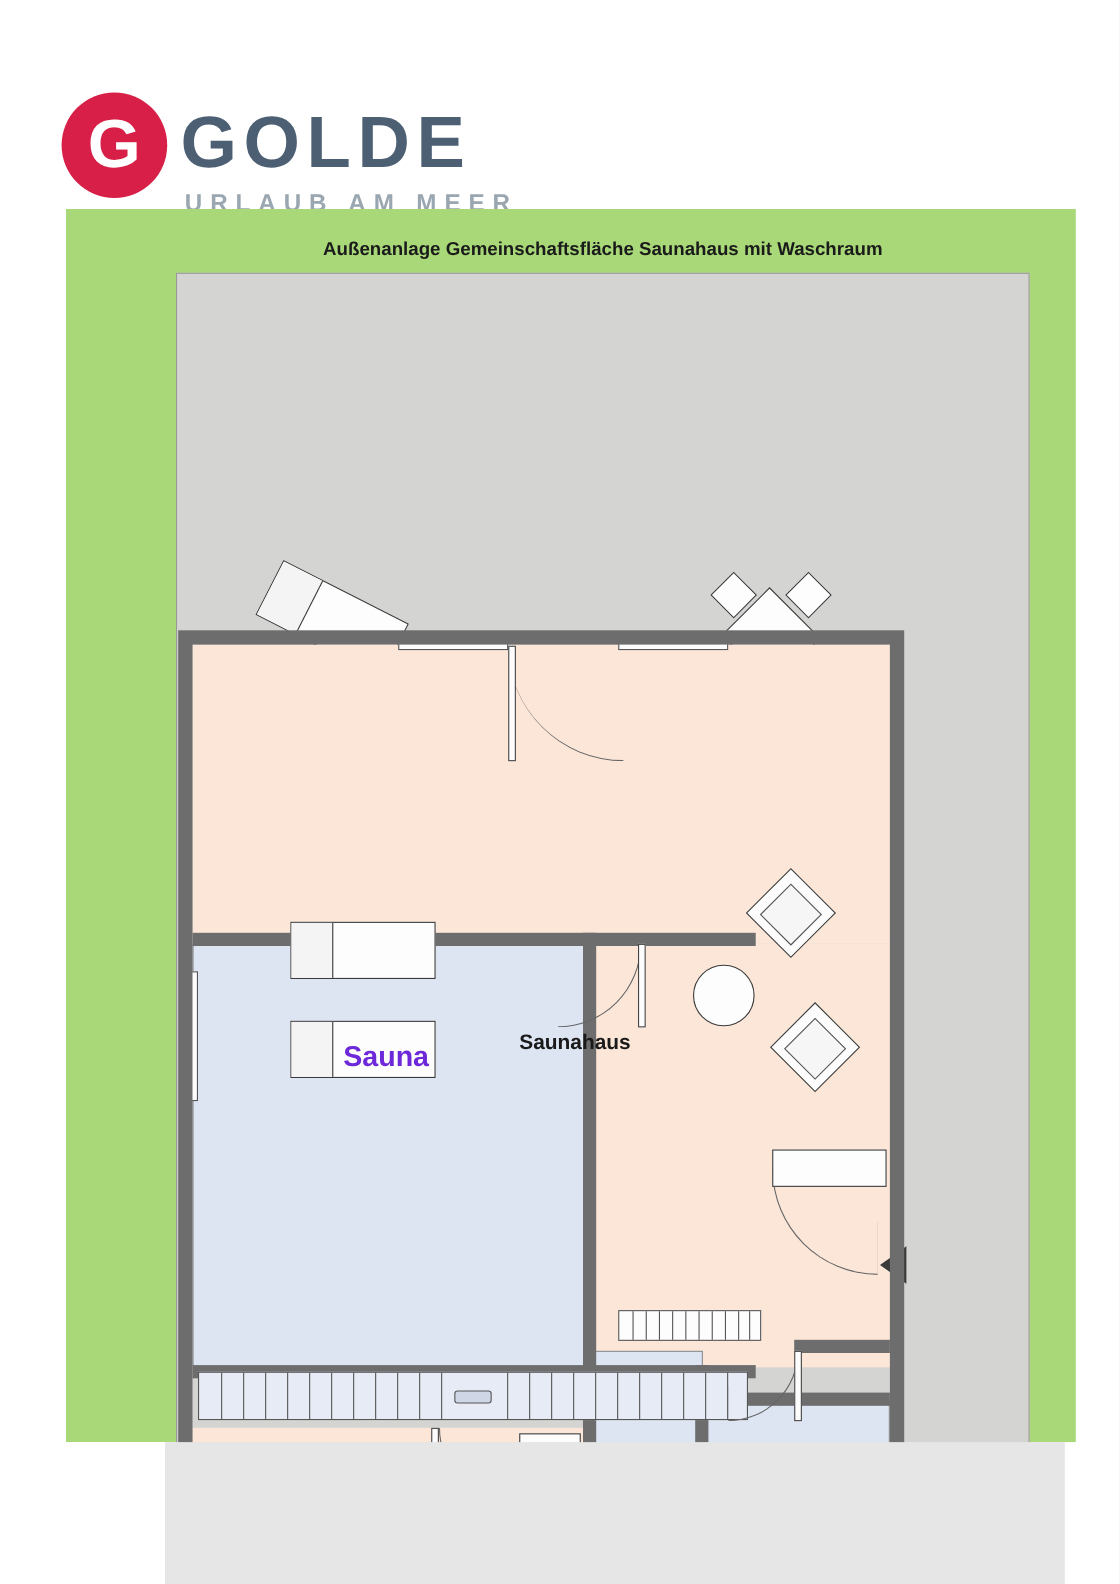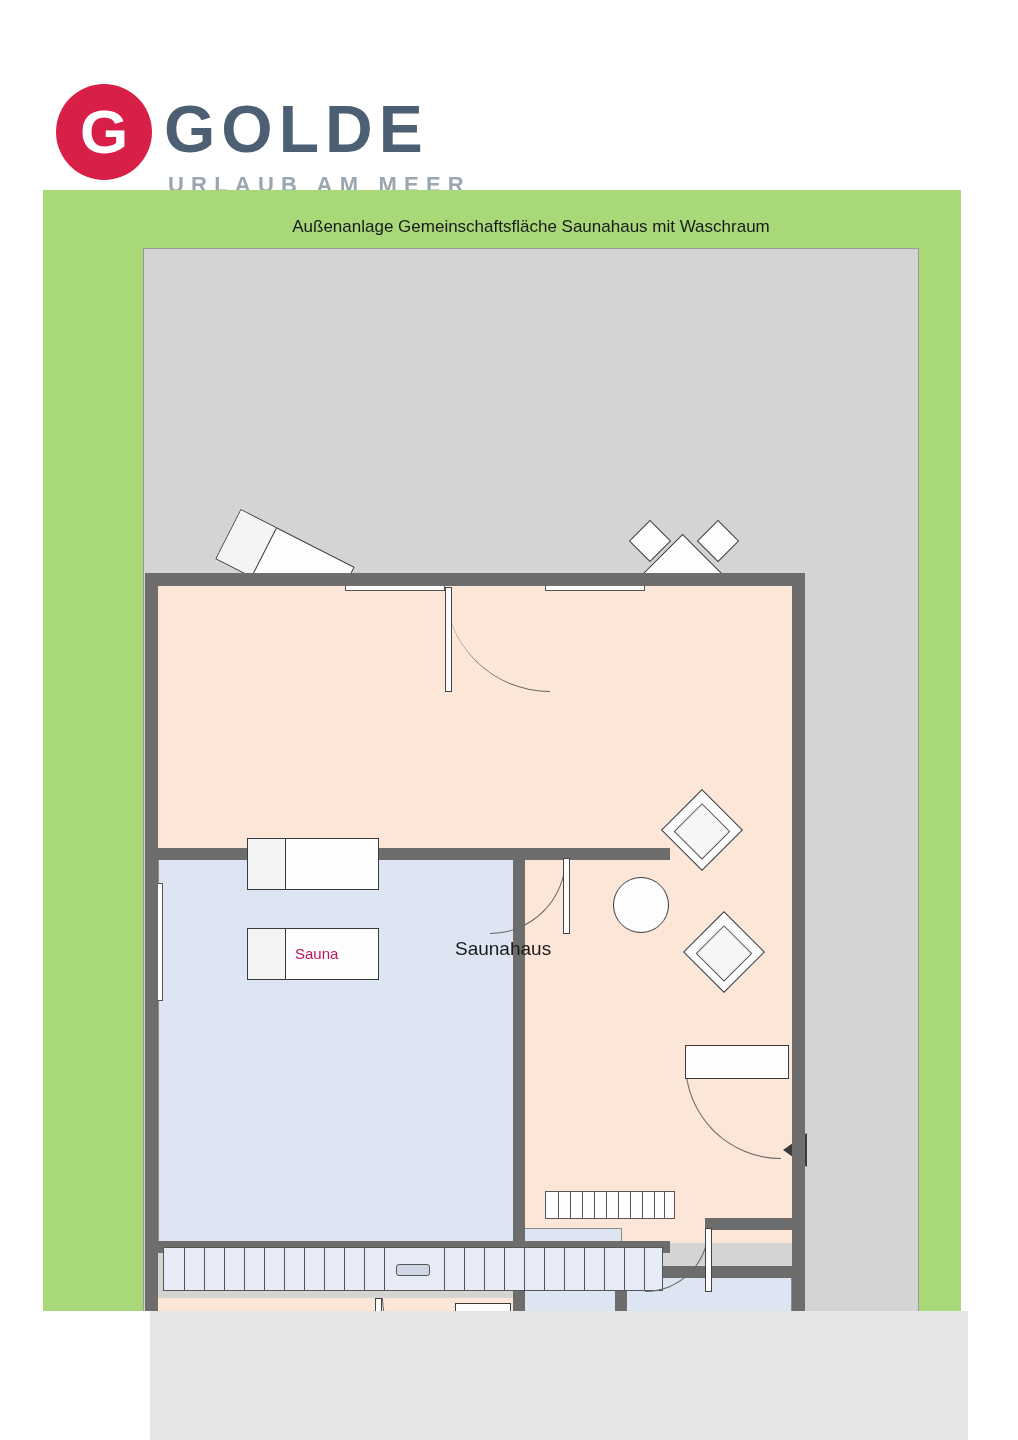--- a/index.html
+++ b/index.html
@@ -48,25 +48,26 @@
     left: 112px; top: 88px;
     font-size: 22px;
     font-weight: bold;
     letter-spacing: 7.2px;
     color: #9aa7b1;
   }
 
   
   #plan {
     position: absolute;
-    left: 43px;
+    left: 60px;
     top: 190px;
     width: 918px;
     height: 1121px;
     background: #a8d878;
+    font-weight: bold;
   }
   #bottom-strip {
     position: absolute;
     left: 150px;
     top: 1311px;
     width: 818px;
     height: 129px;
     background: #e6e6e6;
   }
   #left-white {
@@ -185,21 +186,21 @@
   
   #sauna {
     position: absolute;
     left: 13px; top: 285px;
     width: 357px; height: 385px;
     background: #dde4f2;
     border: 1.5px solid #8d8d8d;
   }
   #sauna-label {
     position: absolute; left: 150px; top: 372px;
-    font-size: 15px; color: #be185d;
+    font-size: 26px; color: #6d28d9;
   }
   
   #shower {
     position: absolute;
     left: 370px; top: 655px;
     width: 107px; height: 260px;
     background: #dde4f2;
     border: 1.5px solid #8d8d8d;
   }
   #shower-drain {

